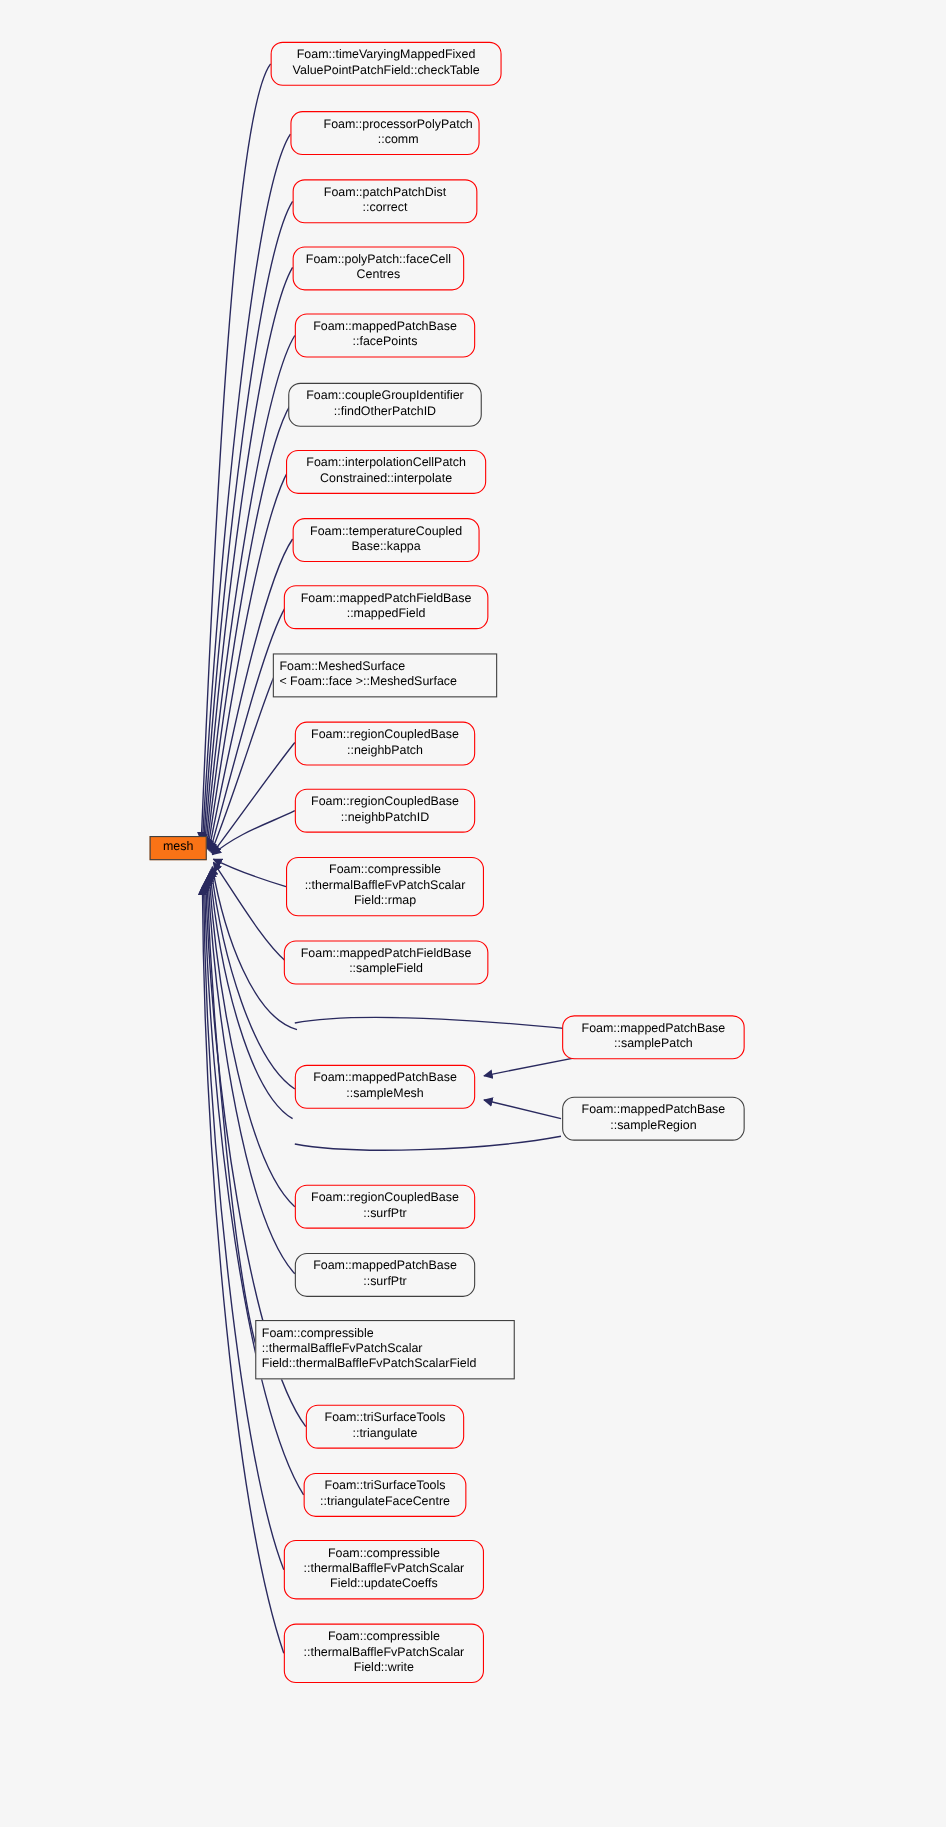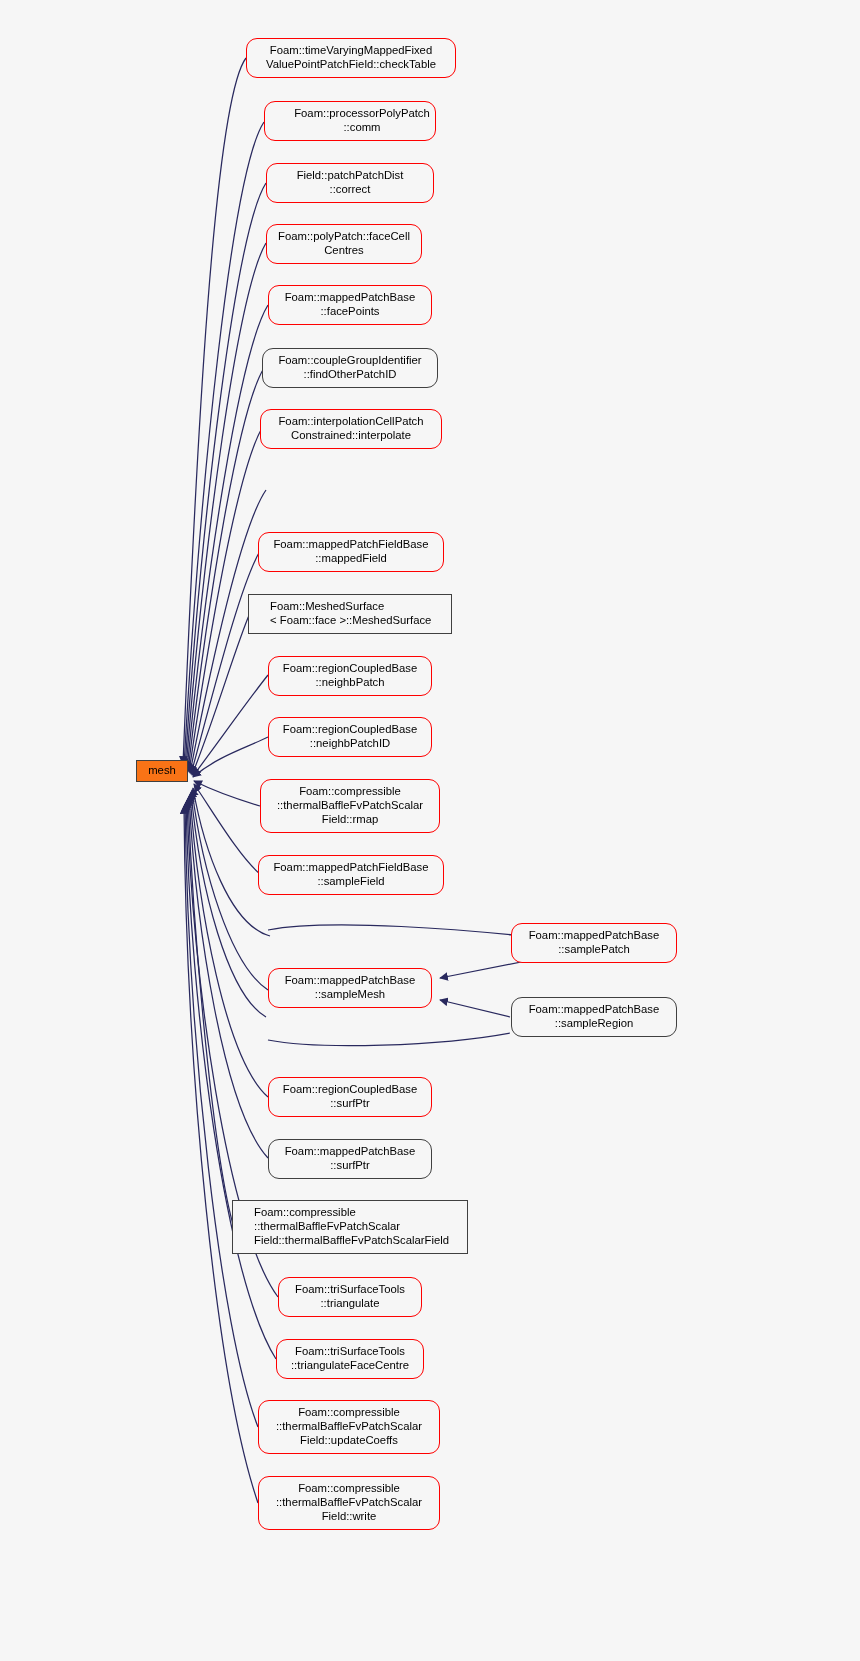--- a/index.html
+++ b/index.html
@@ -6,21 +6,21 @@
   body{font-family:"Liberation Sans", sans-serif;}
   #canvas{position:relative;width:860px;height:1661px;background:#f6f6f6;overflow:hidden;}
   svg.edges{position:absolute;left:0;top:0;width:860px;height:1661px;pointer-events:none;}
   .node{position:absolute;box-sizing:border-box;display:flex;align-items:center;justify-content:center;
         text-align:center;background:#f6f6f6;line-height:1.22;color:#000;}
   .node span{display:block;white-space:pre-line;}
   .n-red{border:1.6px solid #ff0000;}
   .n-dark{border:1.6px solid #404040;}
   .n-root{border:1.4px solid #404040;background:#f97316;}
   .lbl-c{font-size:11.3px;border-radius:11px;}
-  .lbl-l{font-size:11.3px;text-align:left;justify-content:flex-start;padding-left:21px;}
+  .lbl-l{font-size:11.3px;text-align:left;justify-content:flex-start;padding-left:5px;}
   .lbl-root{font-size:11.3px;}
 </style>
 </head>
 <body>
 
 <div id="canvas">
 
   <svg class="edges" viewBox="0 0 860 1661">
     <defs>
       <marker id="arrow" viewBox="0 0 10 10" refX="9" refY="5" markerWidth="7" markerHeight="7" orient="auto-start-reverse">
@@ -72,21 +72,21 @@
     <span>Foam::timeVaryingMappedFixed
 ValuePointPatchField::checkTable</span>
   </div>
 
   <div class="node n-red lbl-c" style="left:264px;top:101px;width:172px;height:40px;padding-left:24px;">
     <span>Foam::processorPolyPatch
 ::comm</span>
   </div>
 
   <div class="node n-red lbl-c" style="left:266px;top:163px;width:168px;height:40px;">
-    <span>Field::patchPatchDist
+    <span>Foam::patchPatchDist
 ::correct</span>
   </div>
 
   <div class="node n-red lbl-c" style="left:266px;top:224px;width:156px;height:40px;">
     <span>Foam::polyPatch::faceCell
 Centres</span>
   </div>
 
   <div class="node n-red lbl-c" style="left:268px;top:285px;width:164px;height:40px;">
     <span>Foam::mappedPatchBase
@@ -96,20 +96,24 @@
   <div class="node n-dark lbl-c" style="left:262px;top:348px;width:176px;height:40px;">
     <span>Foam::coupleGroupIdentifier
 ::findOtherPatchID</span>
   </div>
 
   <div class="node n-red lbl-c" style="left:260px;top:409px;width:182px;height:40px;">
     <span>Foam::interpolationCellPatch
 Constrained::interpolate</span>
   </div>
 
+  <div class="node n-red lbl-c" style="left:266px;top:471px;width:170px;height:40px;">
+    <span>Foam::temperatureCoupled
+Base::kappa</span>
+  </div>
 
   <div class="node n-red lbl-c" style="left:258px;top:532px;width:186px;height:40px;">
     <span>Foam::mappedPatchFieldBase
 ::mappedField</span>
   </div>
 
   <div class="node n-dark lbl-l" style="left:248px;top:594px;width:204px;height:40px;">
     <span>Foam::MeshedSurface
 &lt; Foam::face &gt;::MeshedSurface</span>
   </div>

